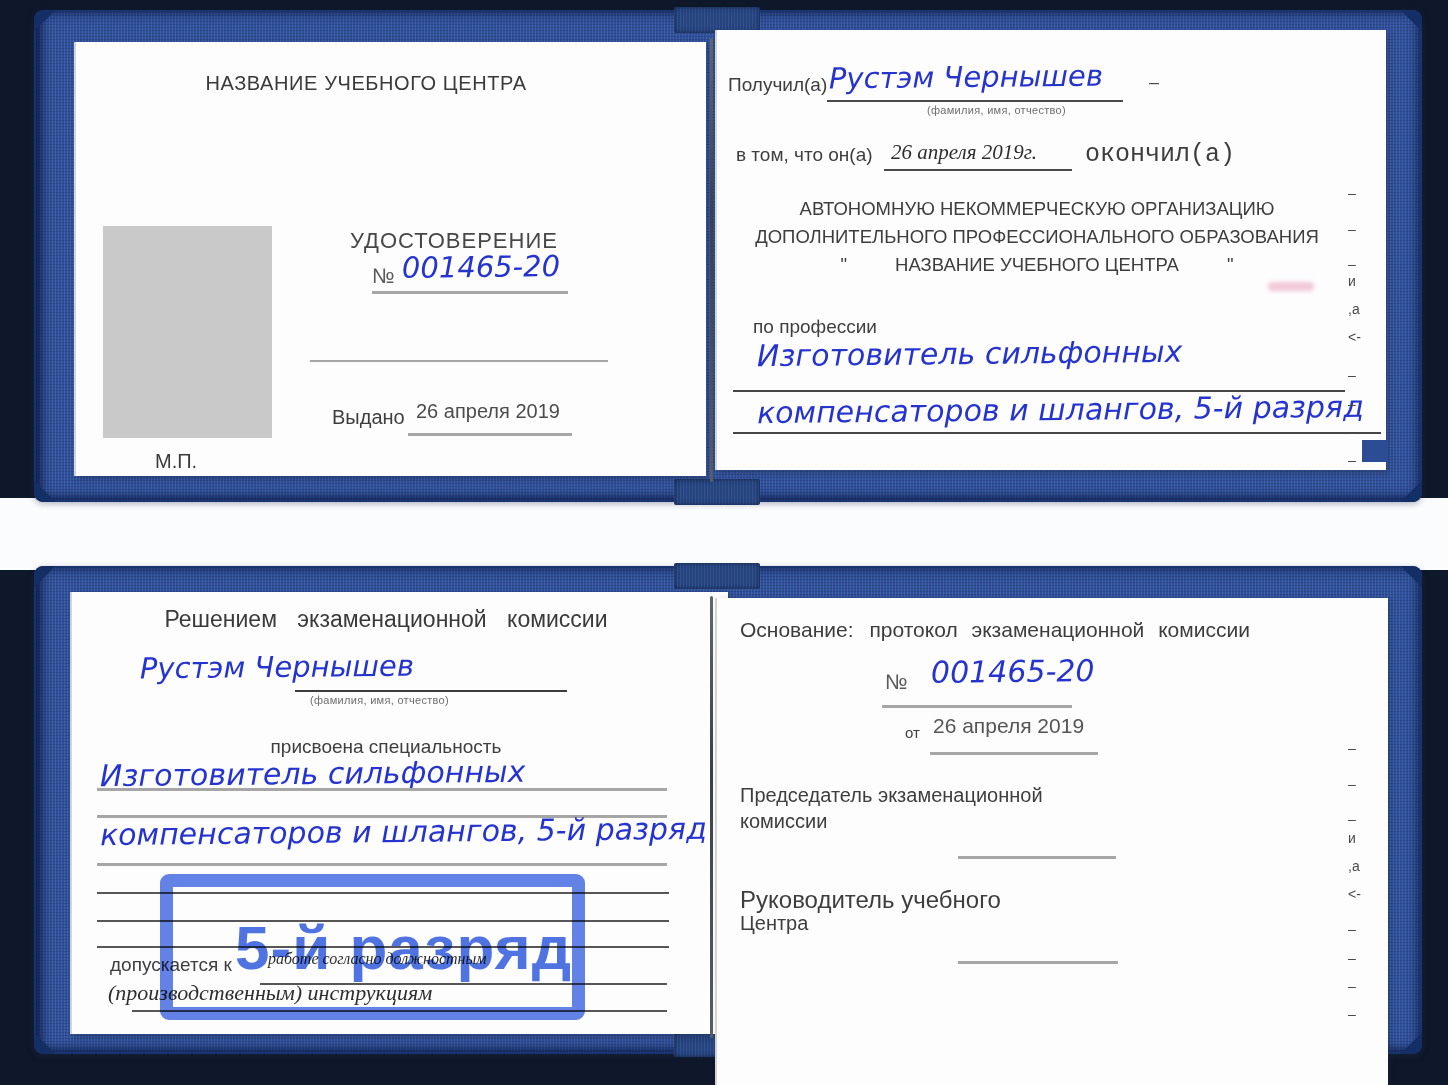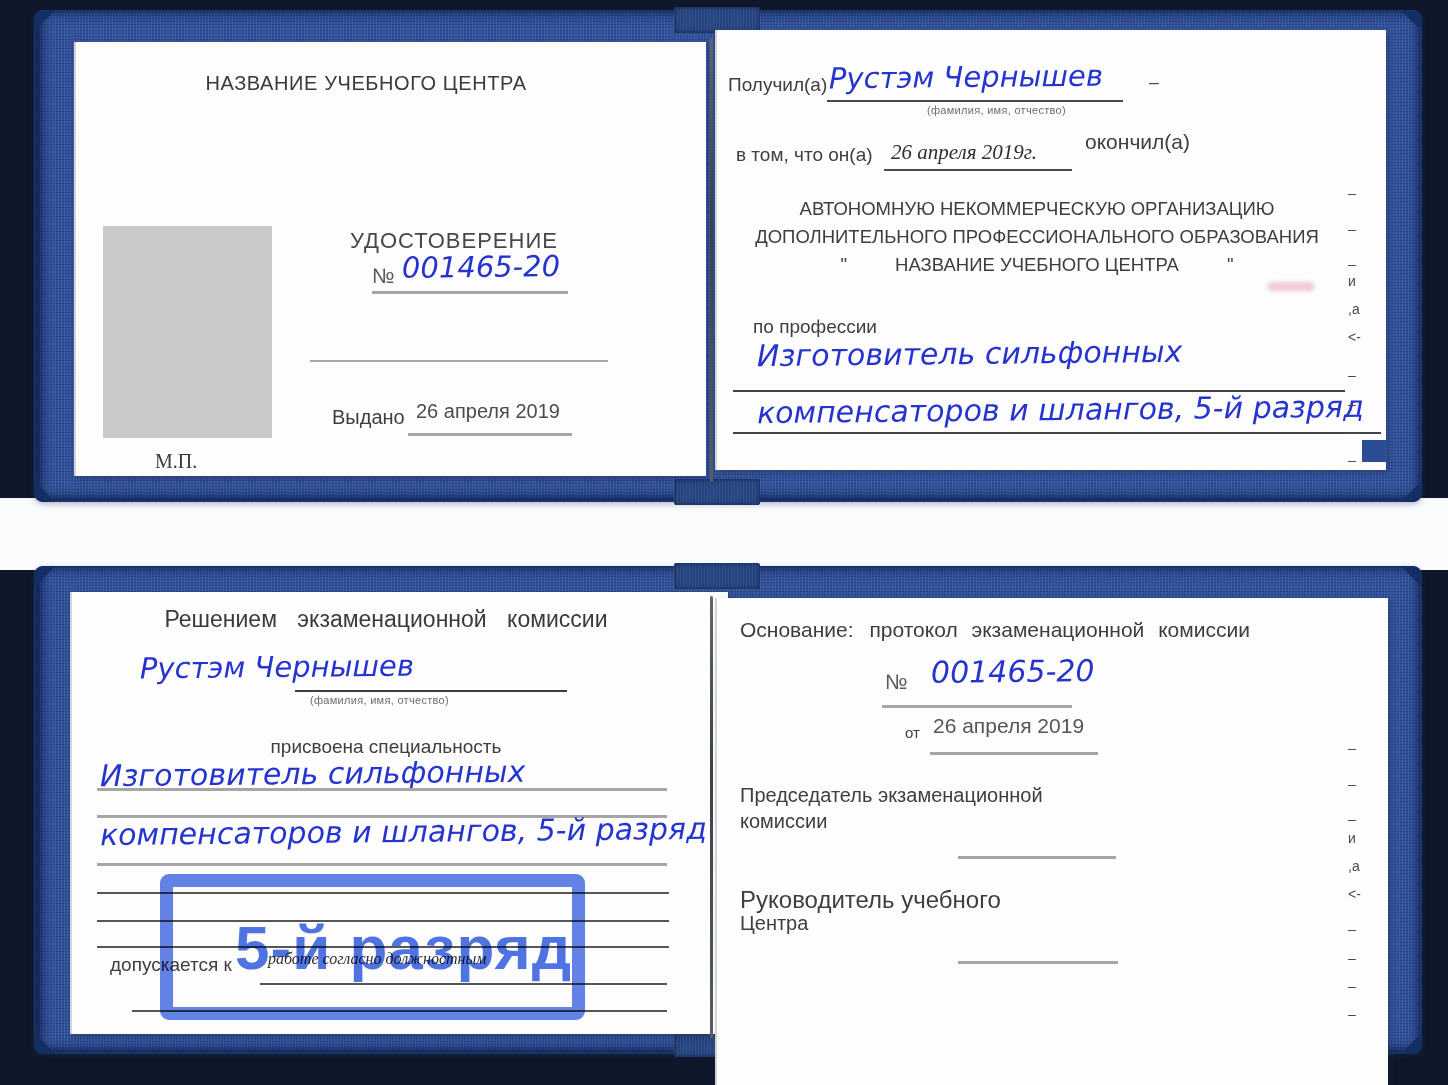--- a/index.html
+++ b/index.html
@@ -68,36 +68,36 @@
       <div class="lbl" style="left:10px;top:30px;width:560px;text-align:center;font-size:20px;letter-spacing:.6px;color:#3a3a3a;">НАЗВАНИЕ УЧЕБНОГО ЦЕНТРА</div>
       <div class="photo" style="left:27px;top:184px;width:169px;height:212px;"></div>
       <div class="lbl" style="left:233px;top:186px;width:290px;text-align:center;font-size:22px;letter-spacing:1px;color:#474747;">УДОСТОВЕРЕНИЕ</div>
       <div class="lbl" style="left:296px;top:222px;font-size:21px;color:#5a5a5a;">№</div>
       <div class="hand" style="left:326px;top:208px;font-size:29px;">001465-20</div>
       <div class="gl" style="left:296px;top:249px;width:196px;"></div>
       <div class="gl" style="left:234px;top:318px;width:298px;height:2px;"></div>
       <div class="lbl" style="left:256px;top:364px;font-size:20px;text-align:right;">Выдано</div>
       <div class="lbl" style="left:340px;top:358px;font-size:20px;color:#4c4c4c;">26 апреля 2019</div>
       <div class="gl" style="left:332px;top:391px;width:164px;"></div>
-      <div class="lbl" style="left:79px;top:408px;font-size:20px;color:#3a3a3a;font-family:Liberation Serif, serif;">М.П.</div>
+      <div class="lbl" style="left:79px;top:408px;font-size:20px;color:#3a3a3a;">М.П.</div>
     </div>
 
     <div class="spine-line" style="top:28px;height:444px;"></div>
 
     <div class="page" style="left:683px;top:20px;width:669px;height:440px;">
       <div class="lbl" style="left:11px;top:44px;font-size:19px;">Получил(а)</div>
       <div class="hand" style="left:112px;top:30px;font-size:29px;">Рустэм Чернышев</div>
       <div class="rl" style="left:110px;top:70px;width:296px;background:#4a4a4a;"></div>
       <div class="hint" style="left:210px;top:74px;">(фамилия, имя, отчество)</div>
       <div class="lbl" style="left:432px;top:42px;font-size:18px;color:#4a4a4a;">–</div>
 
       <div class="lbl" style="left:19px;top:114px;font-size:19px;">в том, что он(а)</div>
       <div class="lbl serifit" style="left:174px;top:110px;font-size:21px;">26 апреля 2019г.</div>
       <div class="rl" style="left:167px;top:139px;width:188px;background:#4a4a4a;"></div>
-      <div class="lbl" style="left:368px;top:100px;font-size:21px;">окончил(а)</div>
+      <div class="lbl" style="left:368px;top:110px;font-size:25px;font-family:Liberation Mono, monospace;">окончил(а)</div>
 
       <div class="lbl" style="left:0;top:168px;width:640px;text-align:center;font-size:18.5px;color:#3d3d3d;">АВТОНОМНУЮ НЕКОММЕРЧЕСКУЮ ОРГАНИЗАЦИЮ</div>
       <div class="lbl" style="left:0;top:196px;width:640px;text-align:center;font-size:18.5px;color:#3d3d3d;">ДОПОЛНИТЕЛЬНОГО ПРОФЕССИОНАЛЬНОГО ОБРАЗОВАНИЯ</div>
       <div class="org-line3" style="left:0;top:224px;font-size:18.5px;color:#3d3d3d;">
         <span>"</span>
         <span>НАЗВАНИЕ УЧЕБНОГО ЦЕНТРА</span>
         <span>"</span>
       </div>
 
       <div class="lbl" style="left:36px;top:286px;font-size:19px;">по профессии</div>
@@ -144,20 +144,21 @@
       <div class="gl" style="left:25px;top:271px;width:570px;"></div>
 
       <div class="rl" style="left:25px;top:300px;width:572px;"></div>
       <div class="rl" style="left:25px;top:328px;width:572px;"></div>
       <div class="rl" style="left:25px;top:354px;width:572px;"></div>
       <div class="rl" style="left:188px;top:391px;width:407px;"></div>
       <div class="rl" style="left:60px;top:418px;width:535px;"></div>
 
       <div class="lbl" style="left:38px;top:362px;font-size:19px;">допускается к</div>
       <div class="lbl serifit" style="left:196px;top:358px;font-size:16px;">работе согласно должностным</div>
+      <div class="lbl serifit" style="left:36px;top:388px;font-size:22px;">(производственным) инструкциям</div>
 
       <div class="stamp-box" style="left:88px;top:282px;width:399px;height:120px;">
         <span class="stamp-text">5-й разряд</span>
       </div>
     </div>
 
     <div class="spine-line" style="top:30px;height:442px;"></div>
 
     <div class="page" style="left:683px;top:32px;width:671px;height:535px;">
       <div class="lbl" style="left:23px;top:20px;font-size:21px;color:#3d3d3d;">

